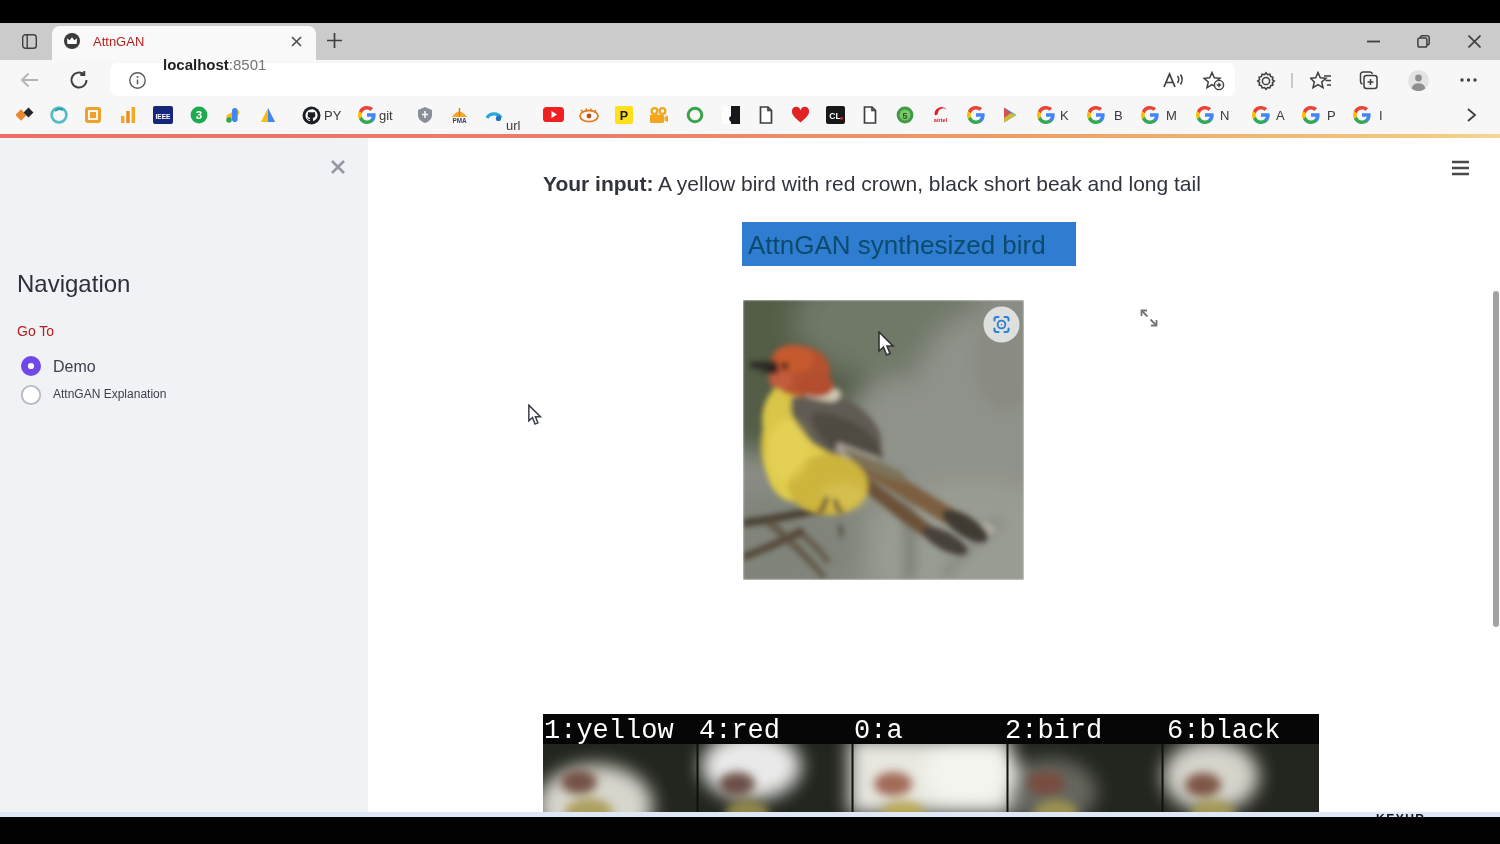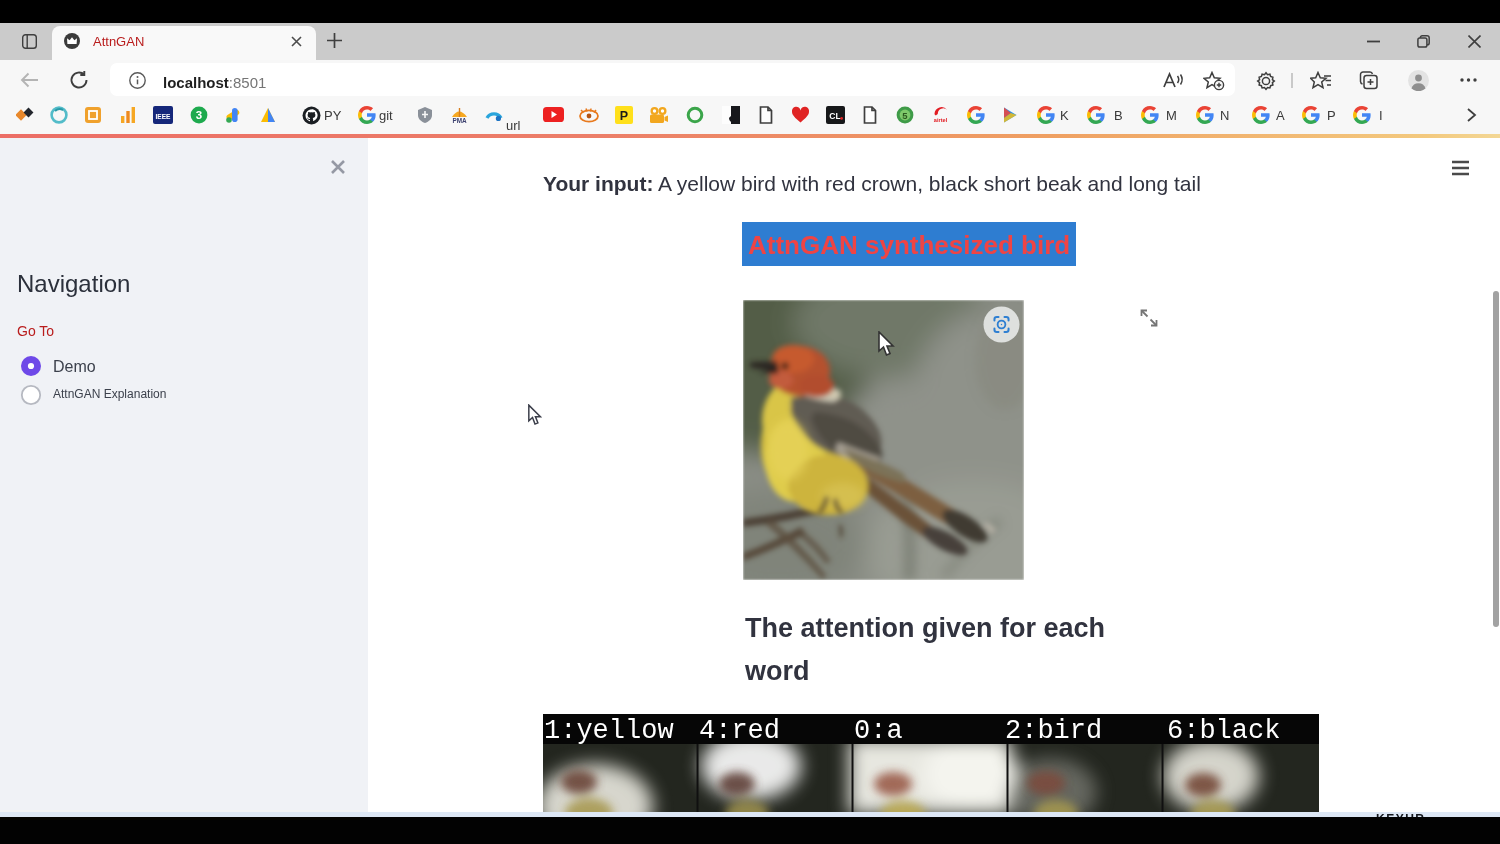--- a/index.html
+++ b/index.html
@@ -46,21 +46,21 @@
 <svg class="abs" style="left:69px;top:70px" width="20" height="20" viewBox="0 0 20 20">
       <path d="M17.5 10 a7.5 7.5 0 1 1 -2.2 -5.3 M15.3 1 v4 h-4" fill="none" stroke="#3e3e3e" stroke-width="1.9"></path>
     </svg>
 
 <div class="abs" style="left:110px;top:63px;width:1125px;height:33px;background:#ffffff;border-radius:7px;"></div>
 <svg class="abs" style="left:129px;top:72px" width="17" height="17" viewBox="0 0 17 17">
       <circle cx="8.5" cy="8.5" r="7.7" fill="none" stroke="#5a5a5a" stroke-width="1.4"></circle>
       <line x1="8.5" y1="7.5" x2="8.5" y2="12.3" stroke="#5a5a5a" stroke-width="1.5"></line>
       <circle cx="8.5" cy="4.9" r="1" fill="#5a5a5a"></circle>
     </svg>
-<div class="abs" style="left:163px;top:56px;font-size:15px;color:#1f1f1f;margin-top:18px;"><b style="font-weight:bold">localhost</b><span style="color:#757575">:8501</span></div>
+<div class="abs" style="left:163px;top:56px;font-size:15px;color:#1f1f1f;"><b style="font-weight:bold">localhost</b><span style="color:#757575">:8501</span></div>
 
 <svg class="abs" style="left:1163px;top:72px" width="22" height="17" viewBox="0 0 22 17">
       <path d="M1 15 L6.5 2 L12 15 M3 10.5 H10" fill="none" stroke="#3e3e3e" stroke-width="1.7"></path>
       <path d="M14.5 4 a6 6 0 0 1 0 7 M17.5 2.5 a9 9 0 0 1 0 10" fill="none" stroke="#3e3e3e" stroke-width="1.5"></path>
     </svg>
 <svg class="abs" style="left:1203px;top:71px" width="22" height="20" viewBox="0 0 22 20">
       <path d="M9 1.5 L11.3 6.8 L17 7.3 L12.7 11 L14 16.6 L9 13.6 L4 16.6 L5.3 11 L1 7.3 L6.7 6.8 Z" fill="none" stroke="#3e3e3e" stroke-width="1.5"></path>
       <circle cx="16" cy="14" r="5.2" fill="#f7f7f7"></circle>
       <circle cx="16" cy="14" r="4.6" fill="none" stroke="#3e3e3e" stroke-width="1.4"></circle>
       <path d="M16 11.8 v4.4 M13.8 14 h4.4" stroke="#3e3e3e" stroke-width="1.4"></path>
@@ -274,21 +274,21 @@
     </svg>
 <div class="abs" style="left:53px;top:387px;font-size:12px;color:#3c414c;">AttnGAN Explanation</div>
 
 <div class="abs" style="left:543px;top:172px;font-size:21px;color:#31333f;"><b>Your input:</b> A yellow bird with red crown, black short beak and long tail</div>
 
 <svg class="abs" style="left:1452px;top:160px" width="17" height="16" viewBox="0 0 17 16">
       <path d="M0 2 h17 M0 8 h17 M0 14 h17" stroke="#4a4a4a" stroke-width="2.6"></path>
     </svg>
 
 <div class="abs" style="left:742px;top:222px;width:334px;height:44px;background:#2e7dd1;"></div>
-<div class="abs" style="left:748px;top:230px;font-size:26px;font-weight:bold;color:#ef4444;">AttnGAN synthesized bird</div>
+<div class="abs" style="left:748px;top:230px;font-size:26px;font-weight:normal;color:#0c4a6e;">AttnGAN synthesized bird</div>
 
 <div class="abs" style="left:743px;top:300px;width:281px;height:280px;overflow:hidden;" id="birdbox">
       <div style="filter:blur(1px);width:281px;height:280px">
 <svg width="281" height="280" viewBox="0 0 281 280">
  <defs>
   <filter id="b18" x="-30%" y="-30%" width="160%" height="160%">
               <feGaussianBlur stdDeviation="13"></feGaussianBlur>
             </filter>
   <filter id="b6" x="-40%" y="-40%" width="180%" height="180%">
               <feGaussianBlur stdDeviation="5"></feGaussianBlur>
@@ -374,21 +374,20 @@
 
 <svg class="abs" style="left:1140px;top:309px" width="18" height="18" viewBox="0 0 18 18">
       <g stroke="#757575" stroke-width="1.8" fill="#757575">
         <path d="M1.5 7 V1.5 H7" fill="none"></path>
         <path d="M1.5 1.5 L7.5 7.5" fill="none"></path>
         <path d="M16.5 11 V16.5 H11" fill="none"></path>
         <path d="M16.5 16.5 L10.5 10.5" fill="none"></path>
       </g>
     </svg>
 
-<div class="abs" style="left:745px;top:607px;width:372px;font-size:27px;font-weight:bold;color:#31333f;line-height:43px;">The attention given for each word</div>
 
 <div class="abs" style="left:543px;top:714px;width:776px;height:98px;background:#e5e5e5;overflow:hidden" id="strip">
 <svg width="776" height="98" viewBox="0 0 776 98">
  <defs>
   <filter id="tb" x="-40%" y="-40%" width="180%" height="180%">
             <feGaussianBlur stdDeviation="9"></feGaussianBlur>
           </filter>
   <filter id="tb2" x="-40%" y="-40%" width="180%" height="180%">
             <feGaussianBlur stdDeviation="5"></feGaussianBlur>
           </filter>

